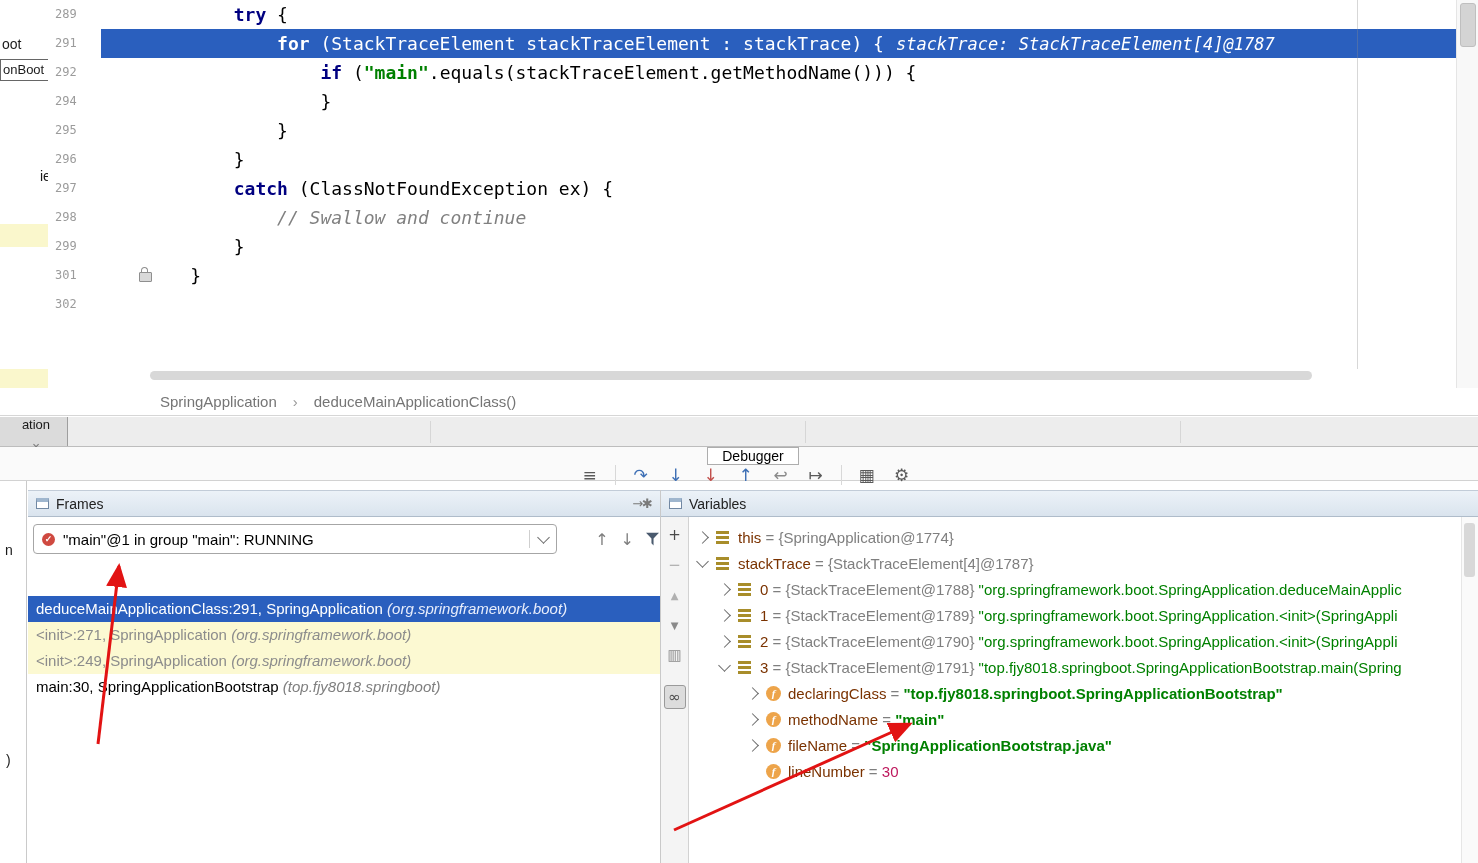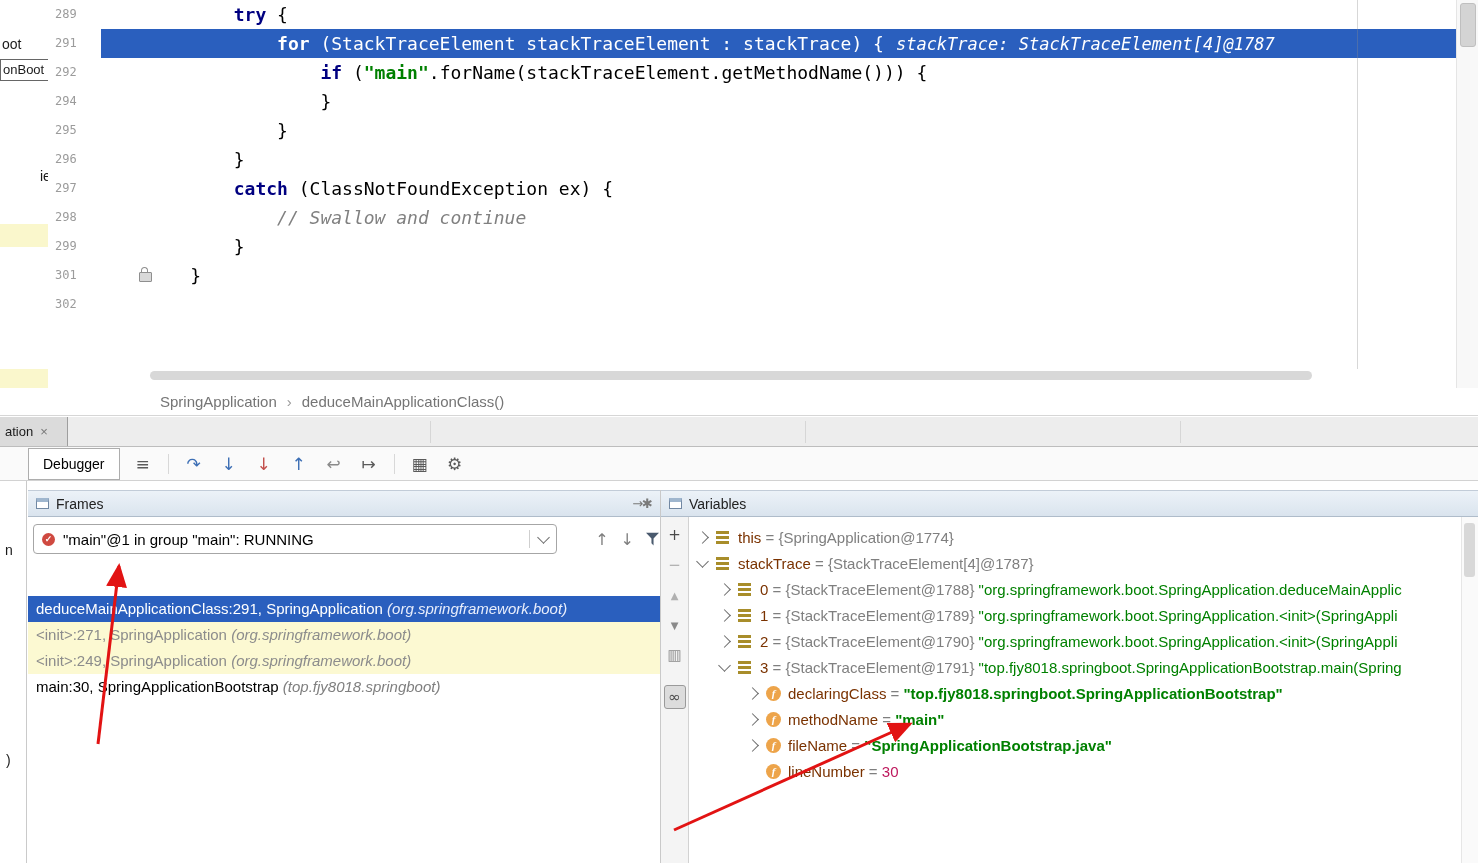--- a/index.html
+++ b/index.html
@@ -39,37 +39,37 @@
              border:1px solid #8f8f8f;border-radius:1px;}
   .lock-icon::before{content:"";position:absolute;left:1px;top:-6px;width:5px;height:5px;
              border:1.5px solid #8f8f8f;border-bottom:none;border-radius:4px 4px 0 0;}
   .margin-line{position:absolute;left:1357px;top:0;height:369px;border-left:1px solid #8c8c8c;opacity:.35;}
   .hscroll{position:absolute;left:150px;top:371px;width:1162px;height:9px;background:#d8d8d8;border-radius:5px;}
   .ed-vscroll{position:absolute;left:1456px;top:0;width:22px;height:388px;background:#f8f8f8;border-left:1px solid #e5e5e5;}
   .ed-vscroll .thumb{margin:3px;width:14px;height:42px;background:#d4d4d4;border:1px solid #bfbfbf;border-radius:3px;}
 
   
   .breadcrumb{position:absolute;left:0;top:388px;width:1478px;height:28px;background:#fff;
-              border-bottom:1px solid #d6d6d6;display:flex;align-items:center;gap:10px;
+              border-bottom:1px solid #d6d6d6;display:flex;align-items:center;gap:16px;
               padding-left:160px;box-sizing:border-box;font-size:15px;color:#757575;}
   .breadcrumb .sep{color:#9a9a9a;}
 
   
   .tabstrip{position:absolute;left:0;top:417px;width:1478px;height:30px;background:#ededed;
             border-bottom:1px solid #bdbdbd;box-sizing:border-box;}
   .ptab{position:absolute;left:0;top:0;width:68px;height:29px;background:#dbdbdb;
         border-right:1px solid #9e9e9e;display:flex;align-items:center;gap:7px;
-        padding-left:5px;box-sizing:border-box;font-size:13px;color:#1a1a1a;}
+        padding-left:5px;box-sizing:border-box;font-size:13px;color:#1a1a1a;flex-direction:column;}
   .ptab .x{color:#777;font-size:13px;}
   .vsep{position:absolute;top:4px;height:22px;border-left:1px solid #d6d6d6;}
   .s1{left:430px;} .s2{left:805px;} .s3{left:1180px;}
 
   
   .dtoolbar{position:absolute;left:0;top:447px;width:1478px;height:34px;background:#fafafa;
-            border-bottom:1px solid #d2d2d2;box-sizing:border-box;display:flex;align-items:center;}
+            border-bottom:1px solid #d2d2d2;box-sizing:border-box;display:flex;align-items:center;flex-direction:column;}
   .dbg-tab{margin-left:28px;height:32px;padding:0 14px;background:#fff;border:1px solid #adadad;
            display:flex;align-items:center;font-size:14px;box-sizing:border-box;}
   .dt-icons{display:flex;align-items:center;gap:15px;margin-left:13px;}
   .dt-icon{width:20px;text-align:center;font-size:17px;line-height:20px;
            font-family:"DejaVu Sans",sans-serif;cursor:default;}
   .dsep{width:1px;height:20px;background:#d8d8d8;}
 
   
   .left-gutter{position:absolute;left:0;top:481px;width:27px;height:382px;background:#fff;
                border-right:1px solid #cacaca;box-sizing:border-box;}
@@ -160,21 +160,21 @@
           <div class="code">        <span class="tk-kw">try</span><span class="tk-pl"> {</span></div>
         </div>
         <div class="code-line hl-exec">
           <div class="ln">291</div>
           <div class="gut"></div>
           <div class="code">            <span class="tk-kw">for</span><span class="tk-pl"> (StackTraceElement stackTraceElement : stackTrace) {</span><span class="hint">stackTrace: StackTraceElement[4]@1787</span></div>
         </div>
         <div class="code-line">
           <div class="ln">292</div>
           <div class="gut"></div>
-          <div class="code">                <span class="tk-kw">if</span><span class="tk-pl"> (</span><span class="tk-str">"main"</span><span class="tk-pl">.forName(stackTraceElement.getMethodName())) {</span></div>
+          <div class="code">                <span class="tk-kw">if</span><span class="tk-pl"> (</span><span class="tk-str">"main"</span><span class="tk-pl">.equals(stackTraceElement.getMethodName())) {</span></div>
         </div>
         <div class="code-line">
           <div class="ln">294</div>
           <div class="gut"></div>
           <div class="code">                <span class="tk-pl">}</span></div>
         </div>
         <div class="code-line">
           <div class="ln">295</div>
           <div class="gut"></div>
           <div class="code">            <span class="tk-pl">}</span></div>

